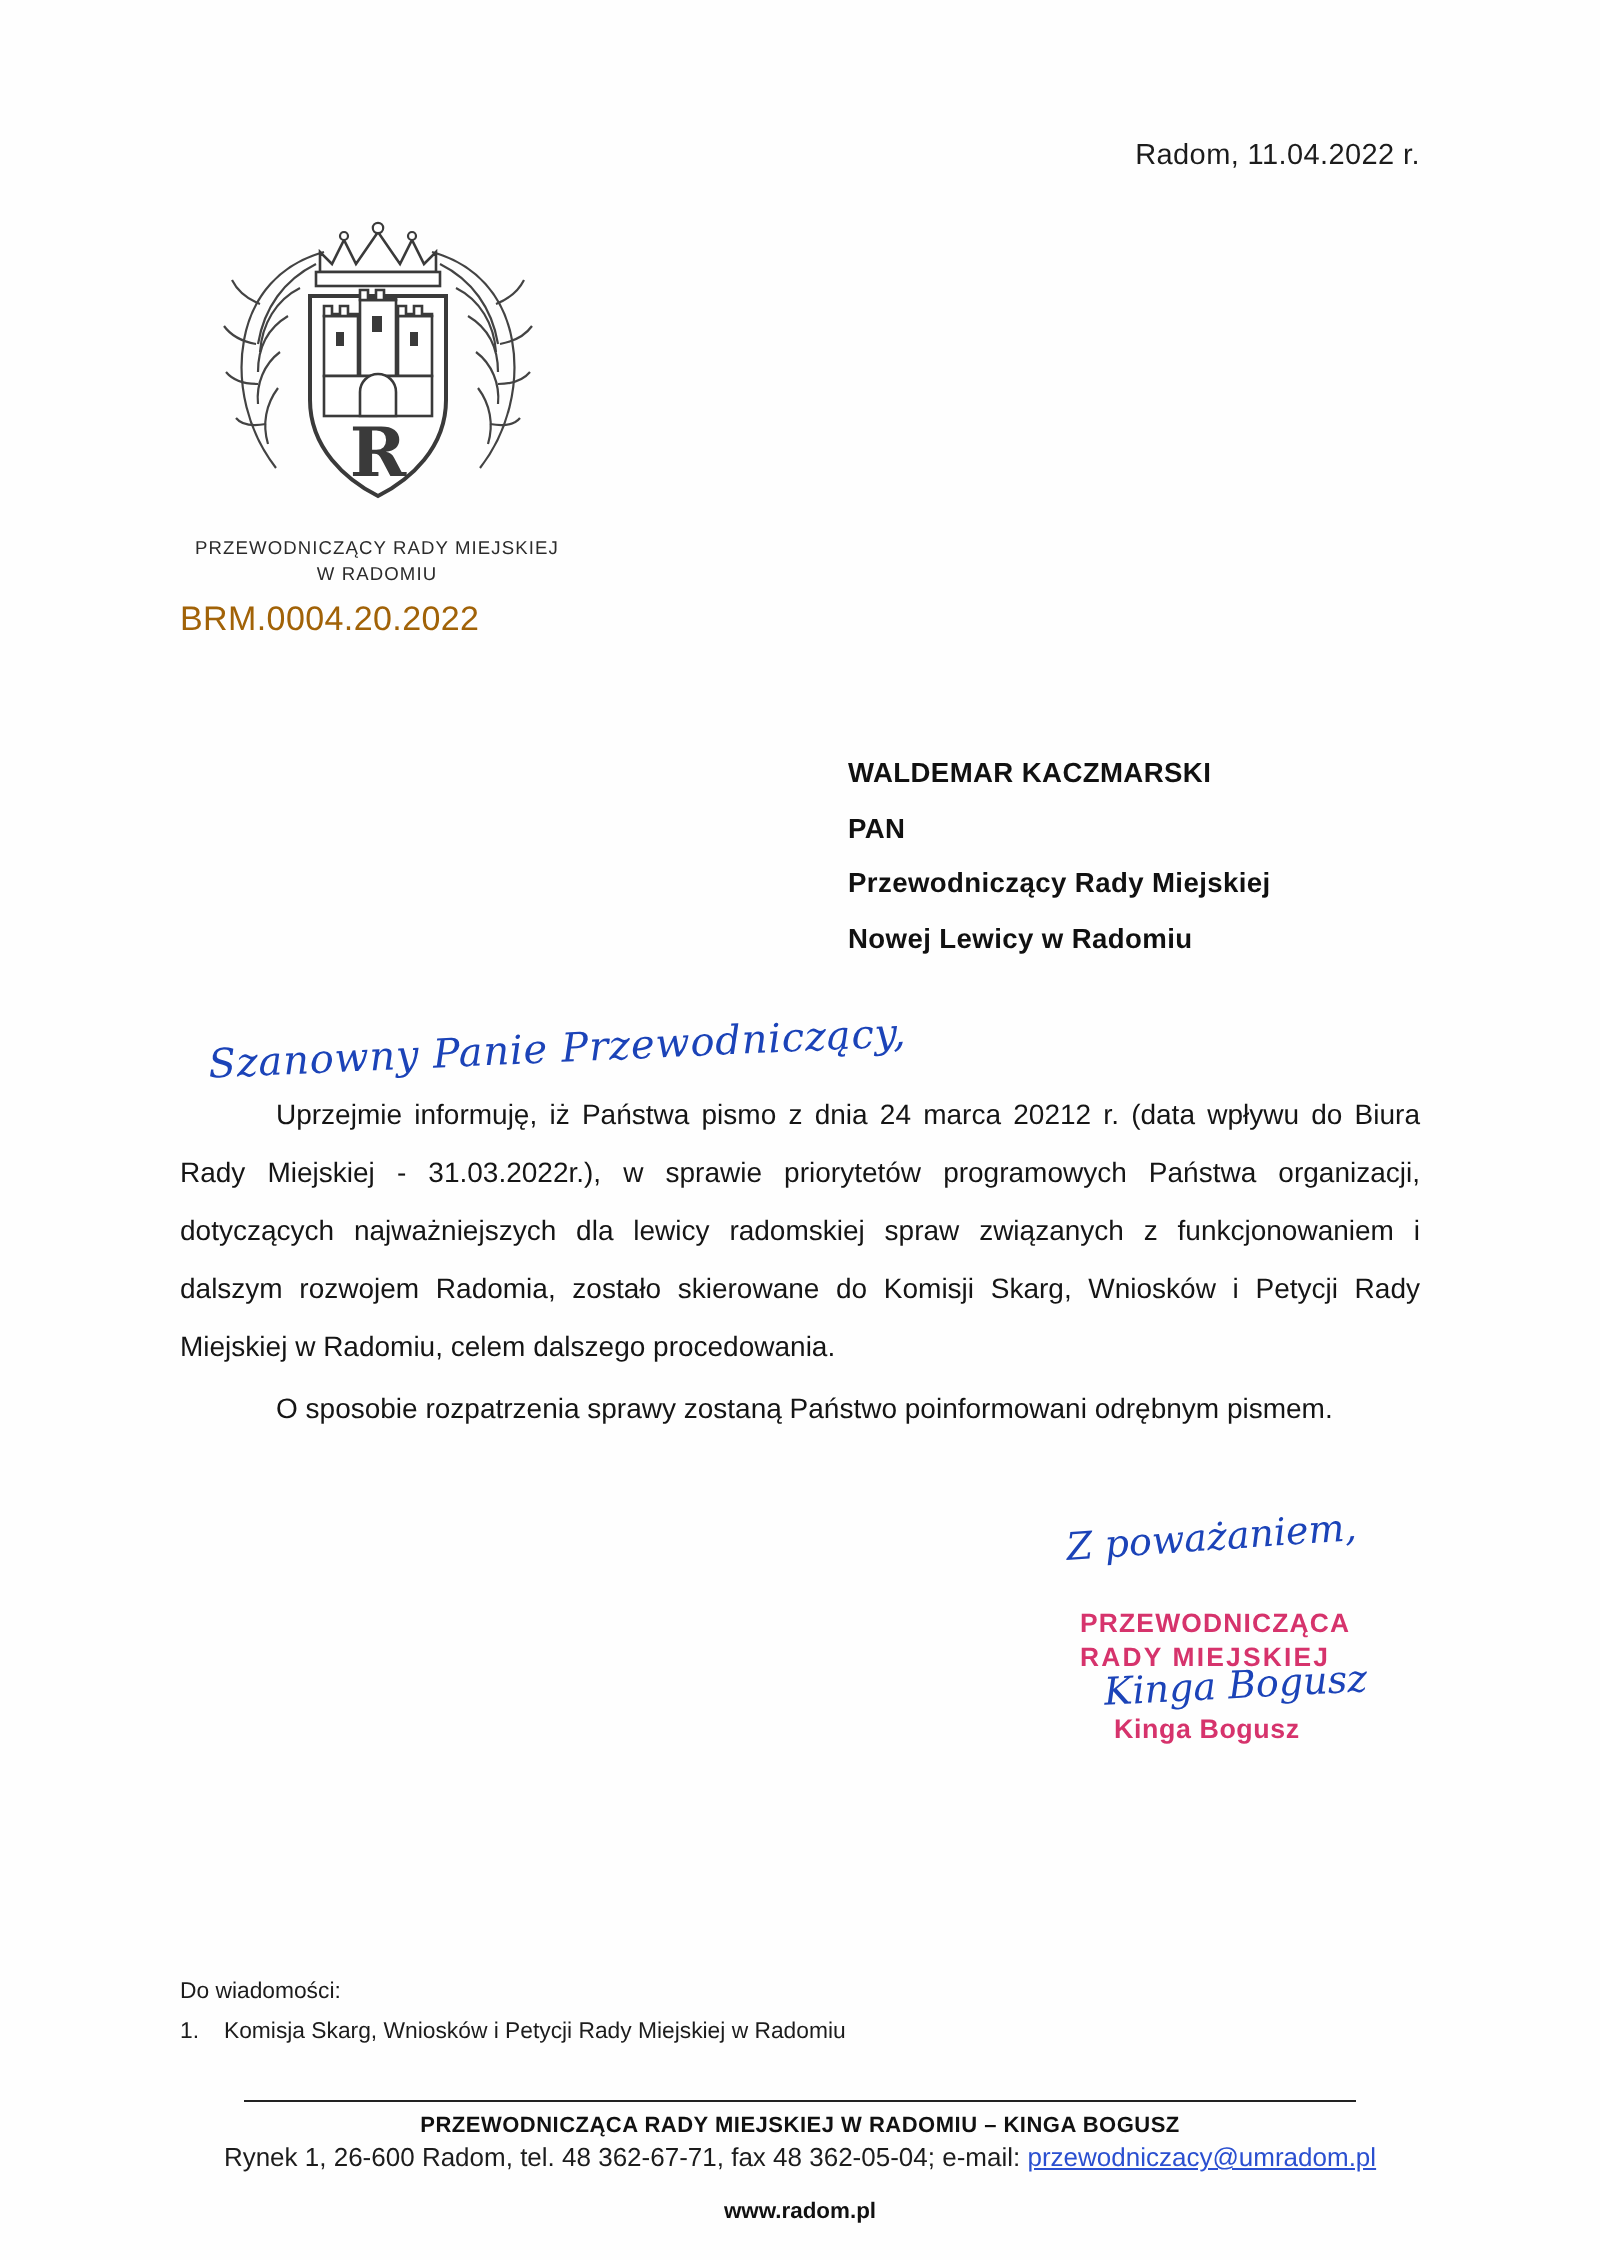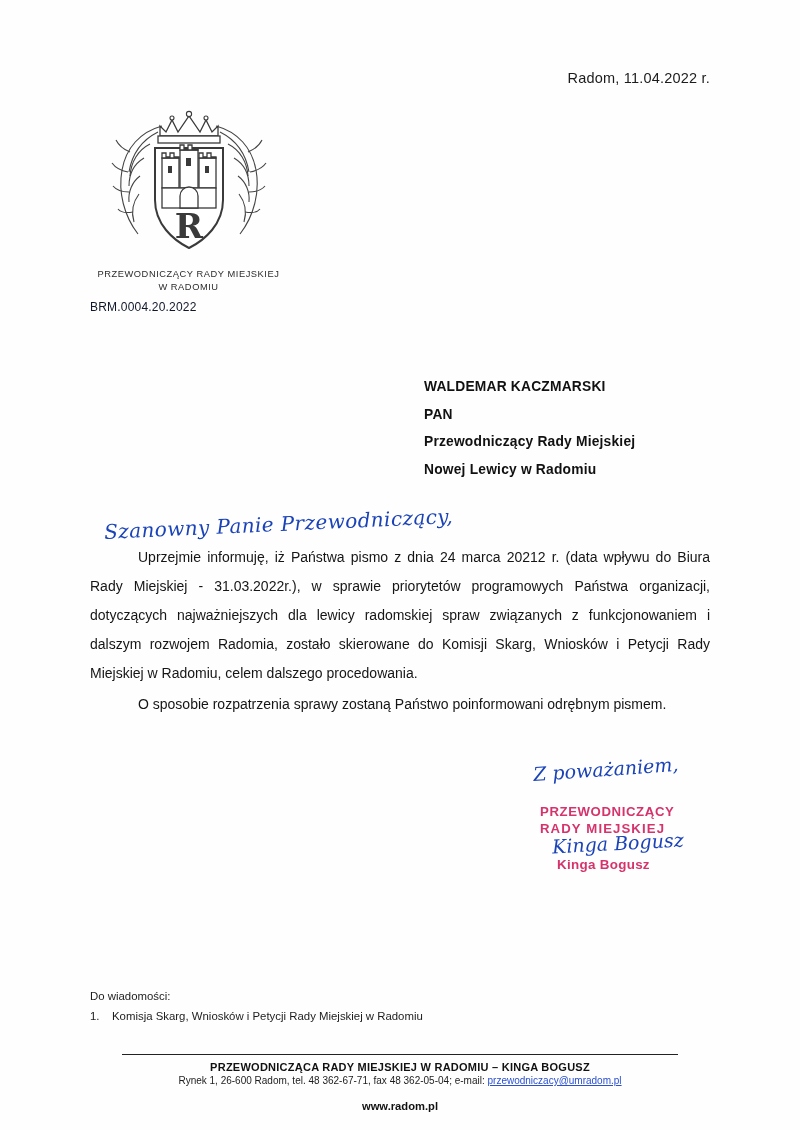--- a/index.html
+++ b/index.html
@@ -52,23 +52,23 @@
     letter-spacing: 0.55px;
     line-height: 1.45;
     color: #2b2b2b;
   }
 
   
   .ref-no {
     position: absolute;
     top: 300px;
     left: 90px;
-    font-size: 12px;
+    font-size: 17px;
     letter-spacing: 0.2px;
-    color: #0f172a;
+    color: #a16207;
   }
 
   
   .addressee {
     position: absolute;
     top: 373px;
     left: 424px;
     font-size: 13.8px;
     font-weight: bold;
     line-height: 2.0;
@@ -184,21 +184,21 @@
     background: #222;
     margin: 0 auto 6px auto;
   }
   .footer-line1 {
     font-size: 11px;
     font-weight: bold;
     letter-spacing: 0.25px;
     color: #111;
   }
   .footer-line2 {
-    font-size: 10px;
+    font-size: 13px;
     color: #1c1c1c;
     margin-top: 2px;
   }
   .footer-line2 a {
     color: #2a4fd0;
     text-decoration: underline;
   }
   .footer-line3 {
     font-size: 11.2px;
     font-weight: bold;
@@ -284,21 +284,21 @@
   <div class="salutation-hand">Szanowny Panie Przewodniczący,</div>
 
   <div class="body-text">
     <p>Uprzejmie informuję, iż Państwa pismo z dnia 24 marca 20212 r. (data wpływu do Biura Rady Miejskiej - 31.03.2022r.), w sprawie priorytetów programowych Państwa organizacji, dotyczących najważniejszych dla lewicy radomskiej spraw związanych z funkcjonowaniem i dalszym rozwojem Radomia, zostało skierowane do Komisji Skarg, Wniosków i Petycji Rady Miejskiej w Radomiu, celem dalszego procedowania.</p>
     <p>O sposobie rozpatrzenia sprawy zostaną Państwo poinformowani odrębnym pismem.</p>
   </div>
 
   <div class="sig-hand-1">Z poważaniem,</div>
 
   <div class="stamp">
-    <div class="line1">PRZEWODNICZĄCY</div>
+    <div class="line1">PRZEWODNICZĄCA</div>
     <div class="line2">RADY  MIEJSKIEJ</div>
   </div>
 
   <div class="sig-hand-2">Kinga Bogusz</div>
 
   <div class="stamp-name">Kinga Bogusz</div>
 
   <div class="cc-block">
     <div>Do wiadomości:</div>
     <div class="cc-item">

